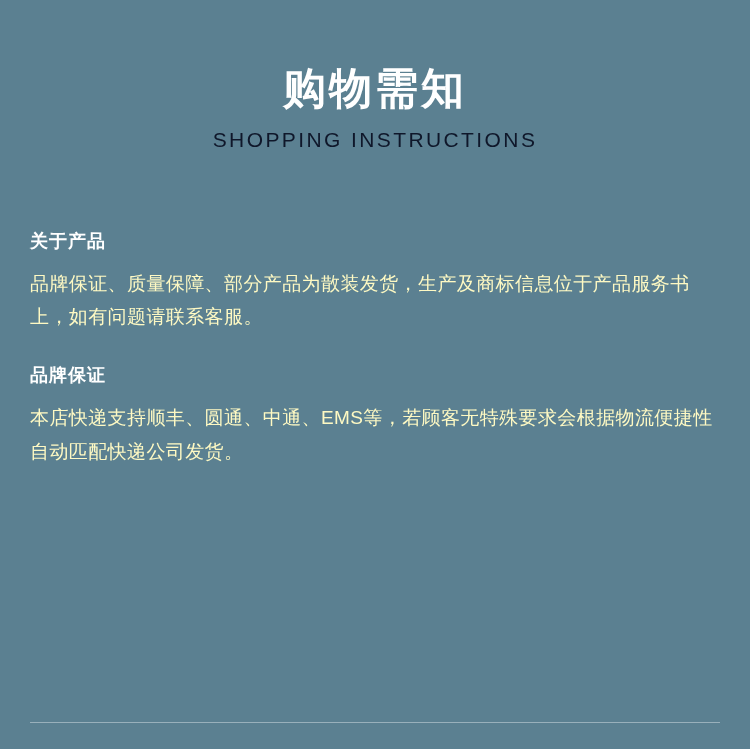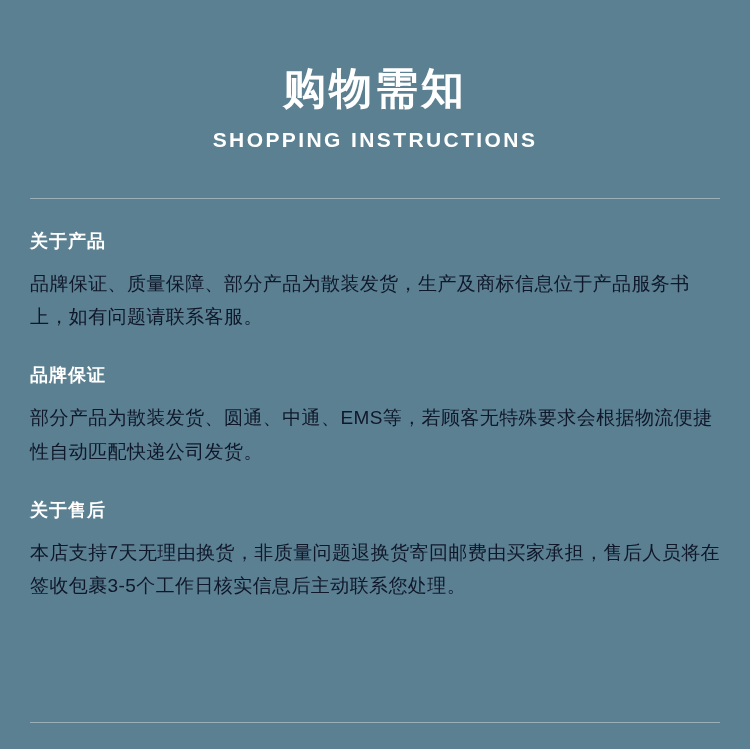--- a/index.html
+++ b/index.html
@@ -16,39 +16,40 @@
     overflow: hidden;
   }
   .page {
     width: 750px;
     height: 749px;
     background: #5b8091;
     position: relative;
     display: flex;
     flex-direction: column;
     padding: 0 30px;
+    align-items: center;
   }
   .header {
     text-align: center;
     padding-top: 62px;
   }
   .header-title {
     font-size: 43px;
     font-weight: bold;
     letter-spacing: 3px;
     line-height: 1.25;
     color: #ffffff;
     margin: 0;
   }
   .header-sub {
     font-size: 21px;
     letter-spacing: 2.4px;
-    color: #ffffff;
+    color: #0f172a;
     margin-top: 12px;
-    font-weight: bold;
+    font-weight: normal;
   }
   .divider {
     height: 1px;
     background: rgba(255,255,255,0.38);
     margin-top: 46px;
   }
   .section {
     margin-top: 30px;
   }
   .section:first-of-type {
@@ -57,21 +58,21 @@
   .section-title {
     font-size: 18px;
     font-weight: bold;
     letter-spacing: 1px;
     color: #ffffff;
     margin: 0 0 14px 0;
   }
   .section-body {
     font-size: 19px;
     line-height: 1.75;
-    color: #0f172a;
+    color: #fef9c3;
     letter-spacing: 0.4px;
     margin: 0;
     max-width: 690px;
   }
   .bottom-divider {
     position: absolute;
     left: 30px;
     right: 30px;
     bottom: 26px;
     height: 1px;
@@ -90,23 +91,19 @@
 
   <div class="divider"></div>
 
   <div class="section">
     <h2 class="section-title">关于产品</h2>
     <p class="section-body">品牌保证、质量保障、部分产品为散装发货，生产及商标信息位于产品服务书上，如有问题请联系客服。</p>
   </div>
 
   <div class="section">
     <h2 class="section-title">品牌保证</h2>
-    <p class="section-body">部分产品为散装发货、圆通、中通、EMS等，若顾客无特殊要求会根据物流便捷性自动匹配快递公司发货。</p>
+    <p class="section-body">本店快递支持顺丰、圆通、中通、EMS等，若顾客无特殊要求会根据物流便捷性自动匹配快递公司发货。</p>
   </div>
 
-  <div class="section">
-    <h2 class="section-title">关于售后</h2>
-    <p class="section-body">本店支持7天无理由换货，非质量问题退换货寄回邮费由买家承担，售后人员将在签收包裹3-5个工作日核实信息后主动联系您处理。</p>
-  </div>
 
   <div class="bottom-divider"></div>
 
 </div>
 
 </body></html>

